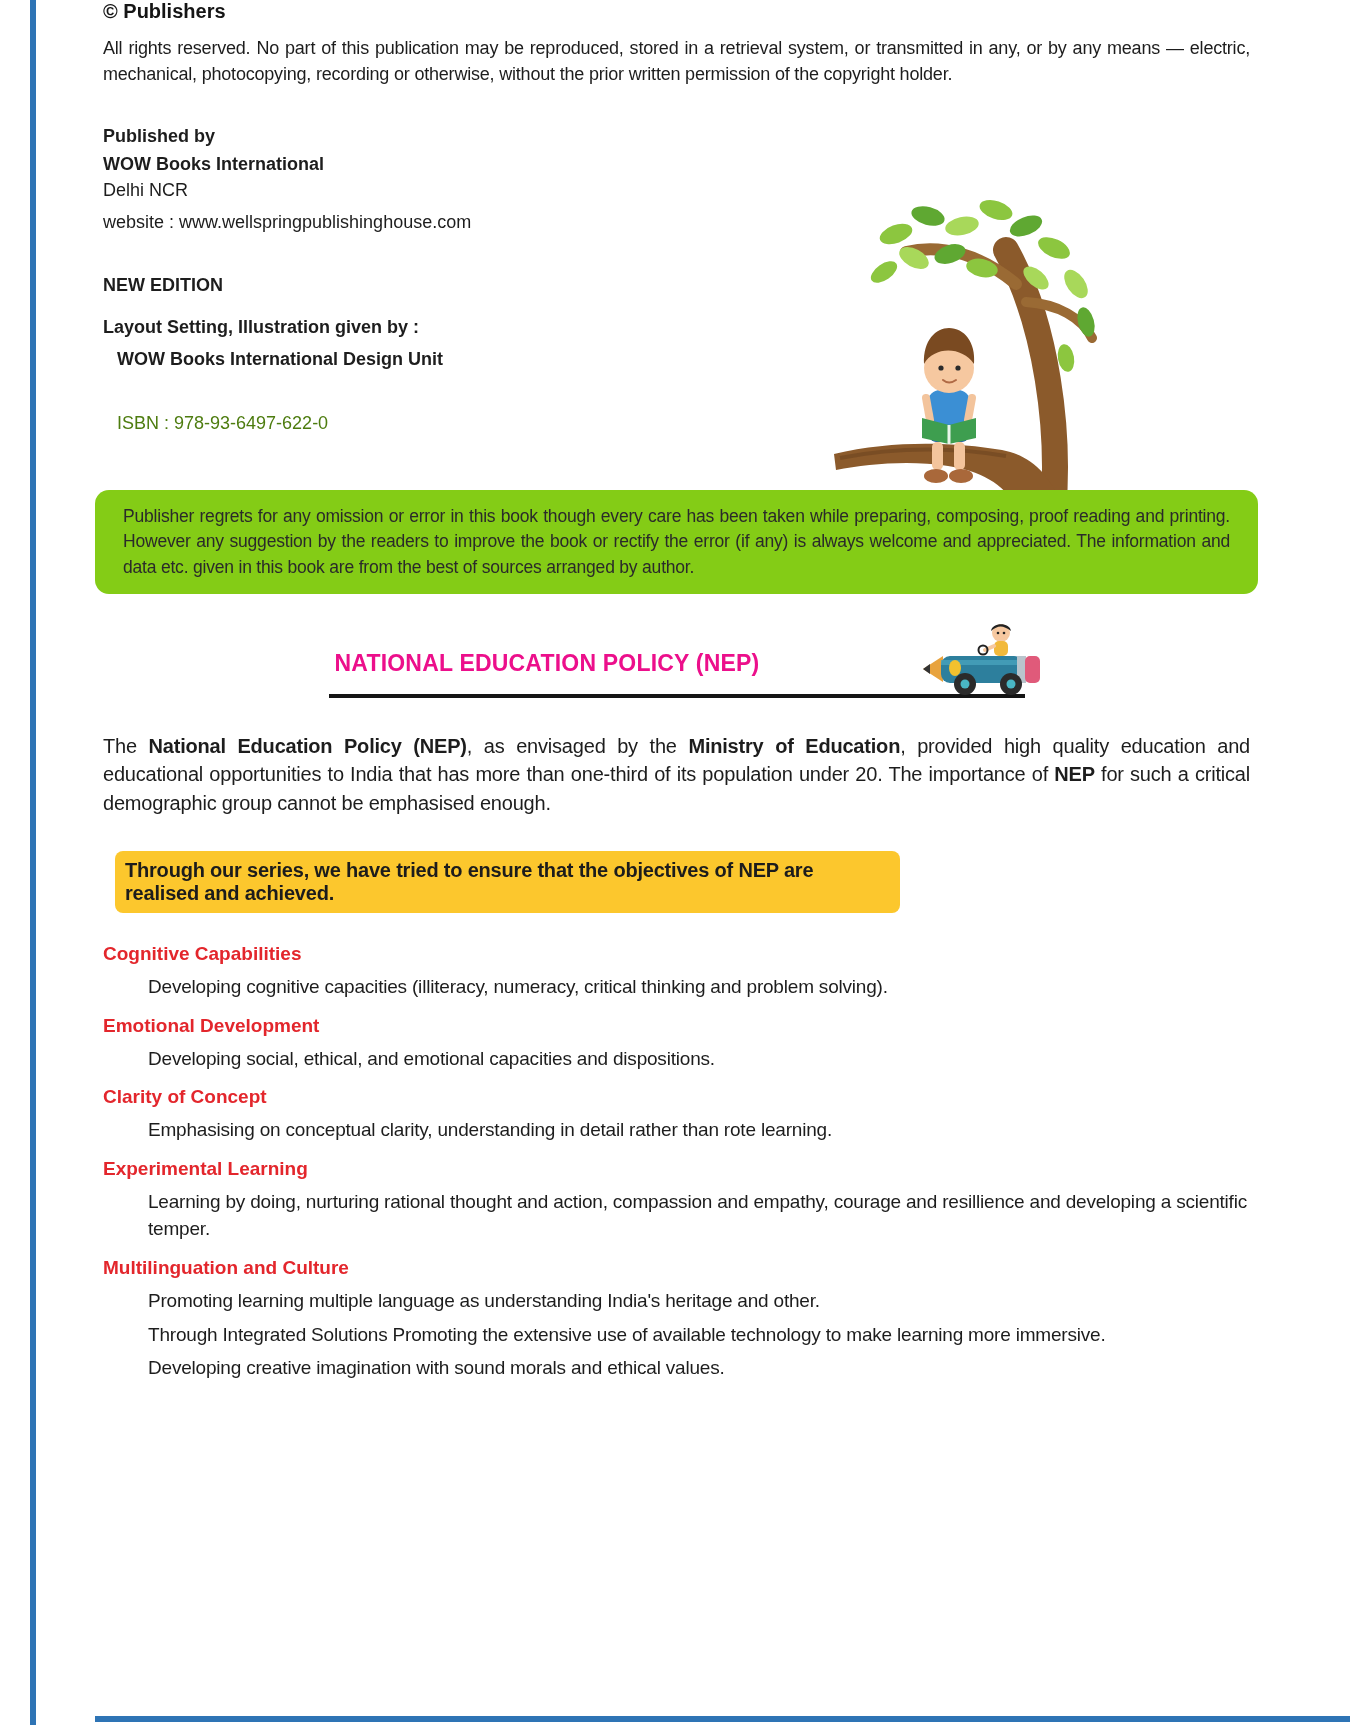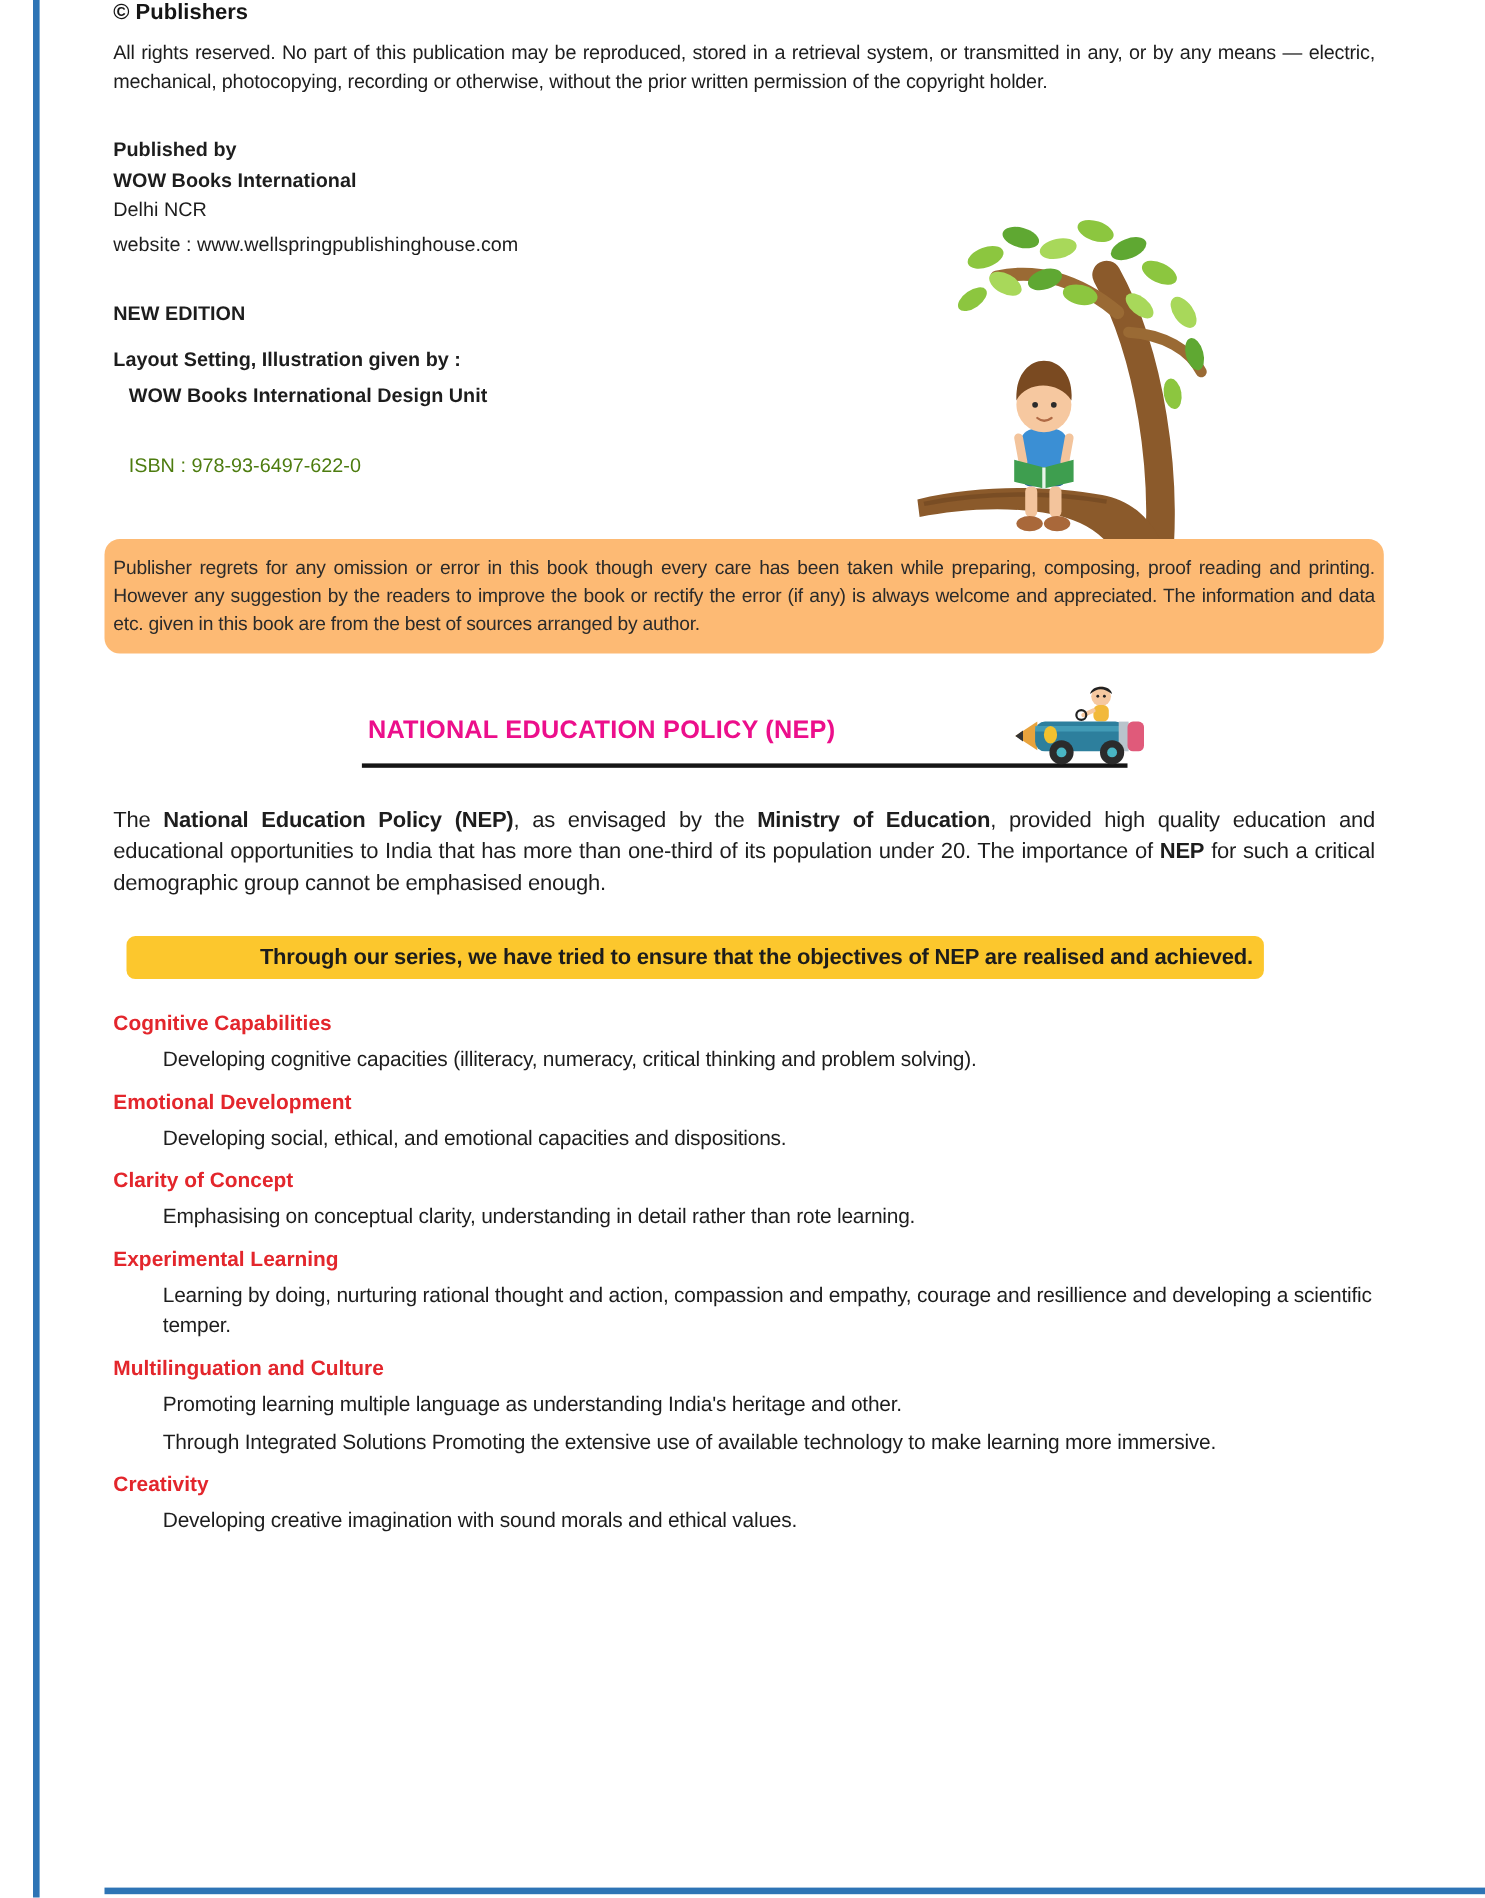--- a/index.html
+++ b/index.html
@@ -22,37 +22,37 @@
   .website{margin-top:6px;}
   .edition{margin-top:36px;font-weight:bold;}
   .layout-label{margin-top:16px;font-weight:bold;}
   .layout-value{margin-top:6px;font-weight:bold;padding-left:14px;}
   .isbn{margin-top:38px;padding-left:14px;color:#4d7c0f;font-size:18px;}
 
   .tree-illustration{position:absolute;left:830px;top:192px;width:268px;height:342px;}
 
   .disclaimer-box{
     margin-top:54px;margin-left:-8px;width:calc(100% + 16px);box-sizing:border-box;
-    background:#fdba74;border-radius:14px;padding:14px 8px;
+    background:#84cc16;border-radius:14px;padding:14px 28px;
     font-size:17.5px;line-height:1.45;letter-spacing:-0.2px;text-align:justify;color:#2a2a2a;
   }
 
   .nep-title-row{
     position:relative;width:690px;margin:50px auto 0 auto;
     border-bottom:4px solid #151515;padding:6px 0 10px 6px;height:34px;
   }
   .nep-title{font-size:23px;font-weight:bold;color:#ec0f8b;letter-spacing:0.2px;}
   .pencil-car-illustration{position:absolute;right:-28px;bottom:-8px;width:132px;height:86px;}
 
   .nep-intro{margin-top:34px;font-size:20px;line-height:1.42;letter-spacing:-0.2px;text-align:justify;}
 
   .nep-banner{
-    margin-top:34px;margin-left:12px;width:1034px;box-sizing:border-box;
+    margin-top:34px;margin-left:12px;width:785px;box-sizing:border-box;
     background:#fcc72d;border-radius:8px;padding:8px 10px;
-    text-align:right;font-size:20px;font-weight:bold;color:#1c1c1c;letter-spacing:-0.2px;
+    text-align:left;font-size:20px;font-weight:bold;color:#1c1c1c;letter-spacing:-0.2px;
   }
 
   .objectives{margin-top:30px;}
   .obj-heading{color:#e3262c;font-weight:bold;font-size:19px;margin:14px 0 8px 0;}
   .obj-body{font-size:19px;line-height:1.45;letter-spacing:-0.2px;padding-left:45px;margin:0 0 6px 0;}
   .obj-body.justify{text-align:justify;}
 </style>
 </head>
 <body>
 
@@ -173,18 +173,17 @@
       <div class="obj-body">Learning by doing, nurturing rational thought and action, compassion and empathy, courage and resillience and developing a scientific temper.</div>
     </div>
     <div>
       <div class="obj-heading">Multilinguation and Culture</div>
       <div class="obj-body">Promoting learning multiple language as understanding India's heritage and other.</div>
     </div>
     <div>
       <div class="obj-body justify">Through Integrated Solutions Promoting the extensive use of available technology to make learning more immersive.</div>
     </div>
     <div>
-      <div class="obj-heading">Creativity</div>
       <div class="obj-body">Developing creative imagination with sound morals and ethical values.</div>
     </div>
   </div>
 
 </div>
 
 </body></html>

